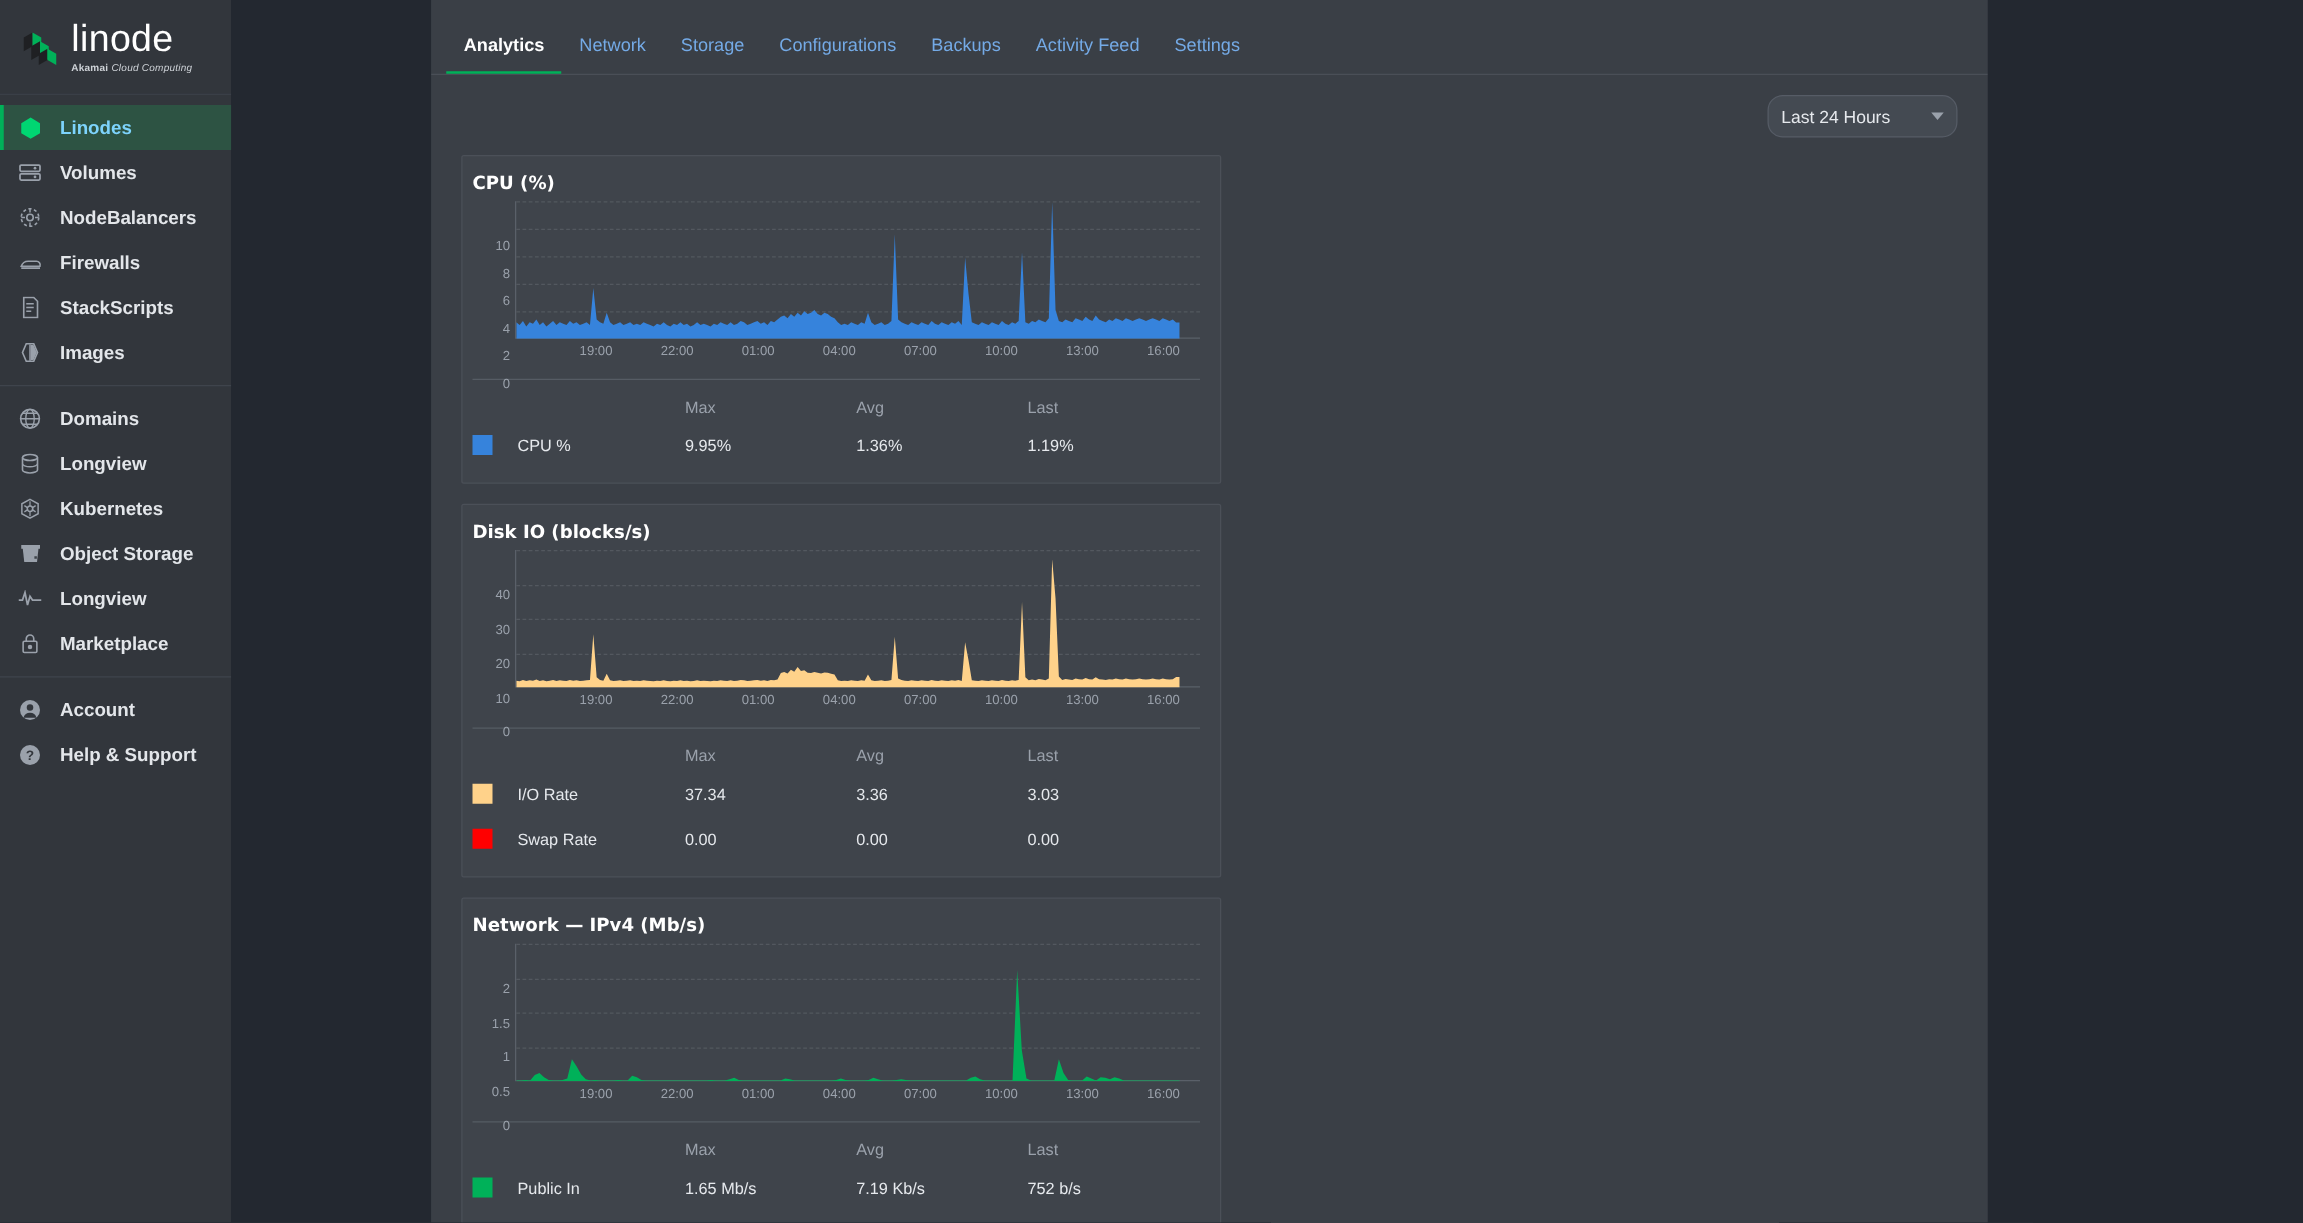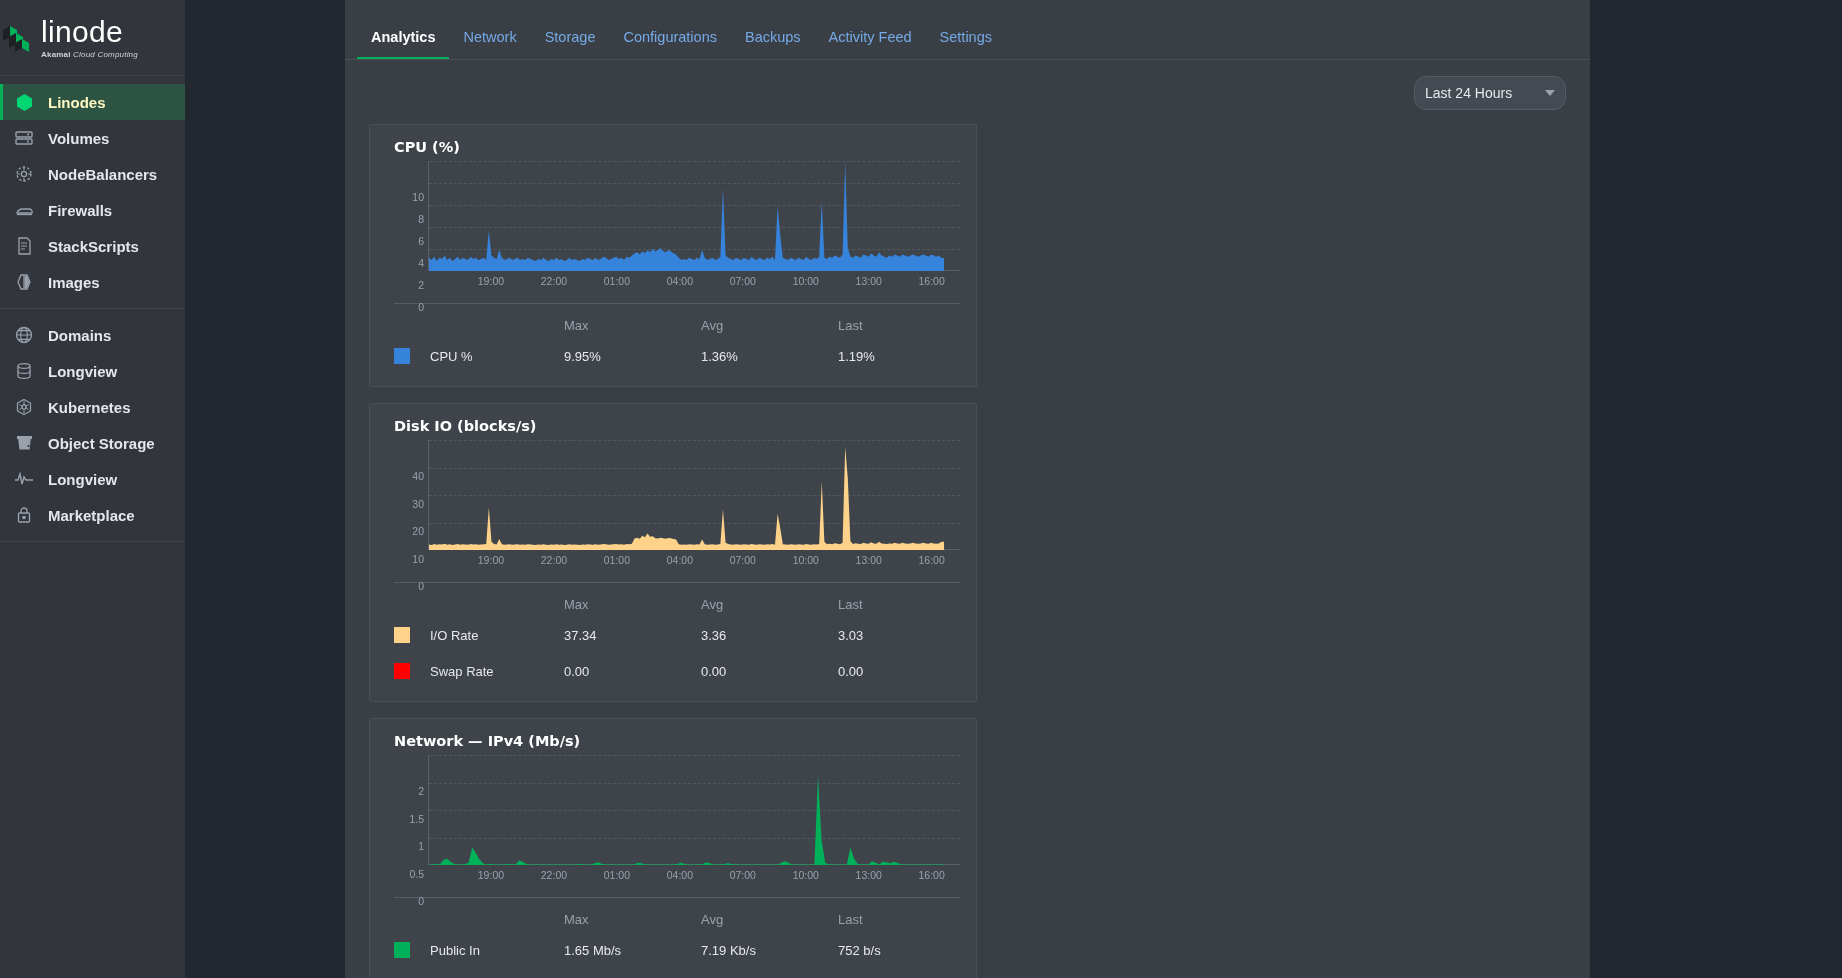--- a/index.html
+++ b/index.html
@@ -12,39 +12,39 @@
   .app { display: flex; width: 1842px; height: 978px; }
 
   
   .sidebar {
     width: 185px; flex: 0 0 185px; height: 978px;
     background: #32363c; color: #fff;
     display: flex; flex-direction: column;
   }
   .logo-wrap {
     height: 76px; display: flex; align-items: center;
-    border-bottom: 1px solid #3a3f47;
+    padding-left: 16px; border-bottom: 1px solid #3a3f47;
   }
   .logo-mark { width: 34px; height: 34px; position: relative; flex: 0 0 34px; }
   .logo-text { margin-left: 7px; }
   .logo-word { font-size: 30px; font-weight: 300; letter-spacing: .3px; color: #fff; line-height: 1; }
   .logo-sub { font-size: 8px; color: #cfd3d8; margin-top: 3px; letter-spacing: .2px; }
   .logo-sub b { font-weight: 700; }
   .logo-sub i { font-style: italic; font-weight: 400; }
 
   .nav-group { padding: 8px 0; }
   .nav-sep { height: 1px; background: #3f444c; margin: 0; }
   .nav-item {
     display: flex; align-items: center; height: 36px;
     padding-left: 12px; cursor: pointer;
     font-size: 15px; font-weight: 600; color: #e3e6ea;
   }
   .nav-item .ic { width: 24px; flex: 0 0 24px; display: flex; align-items: center; justify-content: center; margin-right: 12px; }
   .nav-item.active { background: #2d5343; border-left: 3px solid #00b159; padding-left: 9px; }
-  .nav-item.active .lbl { color: #fef9c3; }
+  .nav-item.active .lbl { color: #7dd3fc; }
   .lbl { line-height: 1; }
 
   
   .main { flex: 1; height: 978px; background: #232830; display: flex; flex-direction: column; overflow: hidden; }
   .banner {
     height: 41px; background: #23272e; color: #fff;
     display: flex; align-items: center; justify-content: center;
     position: relative; font-size: 16.5px; font-weight: 700;
     font-family: "DejaVu Sans", sans-serif;
   }
@@ -76,21 +76,21 @@
     border: 1px solid #565c66; border-radius: 12px;
     display: flex; align-items: center; justify-content: space-between;
     padding: 0 10px; cursor: pointer; color: #e6e9ed; font-size: 14px;
   }
   .chev { width: 0; height: 0; border-left: 5px solid transparent; border-right: 5px solid transparent; border-top: 6px solid #9aa1ab; }
 
   .grid { display: flex; flex-wrap: wrap; gap: 16px; }
   .card {
     width: 608px; background: #3f444b;
     border: 1px solid #4b5058; border-radius: 2px;
-    padding: 14px 16px 12px 24px;
+    padding: 14px 16px 12px 8px;
   }
   .card-title { font-size: 14.5px; font-weight: 700; color: #fff; margin-bottom: 6px; font-family: "DejaVu Sans", sans-serif; }
 
   .plot-area { display: flex; }
   .yaxis { width: 34px; flex: 0 0 34px; position: relative; height: 110px; }
   .ytick { position: absolute; right: 4px; font-size: 10.5px; color: #9aa1ab; transform: translateY(-50%); white-space: nowrap; margin-top: 36px; }
   .plot-box { flex: 1; height: 110px; position: relative; border-left: 1px solid #5a6069; }
   .gridline { position: absolute; left: 0; right: 0; border-top: 1px dashed #53585f; height: 0; }
   .baseline { position: absolute; left: 0; right: 0; bottom: 0; border-top: 1px solid #5a6069; }
   .plot-svg { position: absolute; inset: 0; width: 100%; height: 100%; }
@@ -248,20 +248,41 @@
               <rect x="2.5" y="7" width="11" height="9" rx="1" fill="none" stroke="#9aa1ab" stroke-width="1.3"></rect>
               <circle cx="8" cy="11.5" r="1.8" fill="#9aa1ab"></circle>
             </svg>
           </span>
         <span class="lbl">Marketplace</span>
       </div>
     </div>
 
     <div class="nav-sep"></div>
 
+    <div class="nav-group">
+      <div class="nav-item">
+        <span class="ic">
+            <svg width="18" height="18" viewBox="0 0 18 18">
+              <circle cx="9" cy="9" r="8" fill="#9aa1ab"></circle>
+              <circle cx="9" cy="7" r="2.6" fill="#32363c"></circle>
+              <path d="M3.8 15.2a5.4 5.4 0 0 1 10.4 0" fill="#32363c"></path>
+            </svg>
+          </span>
+        <span class="lbl">Account</span>
+      </div>
+      <div class="nav-item">
+        <span class="ic">
+            <svg width="18" height="18" viewBox="0 0 18 18">
+              <circle cx="9" cy="9" r="8" fill="#9aa1ab"></circle>
+              <text x="9" y="13" text-anchor="middle" font-size="11" font-weight="700" fill="#32363c" font-family="Liberation Sans">?</text>
+            </svg>
+          </span>
+        <span class="lbl">Help &amp; Support</span>
+      </div>
+    </div>
   </div>
 
   <div class="main">
 
 
     <div class="content-area">
       <div class="panel-shell">
 
         <div class="tabbar">
           <div class="tab active">Analytics</div>

